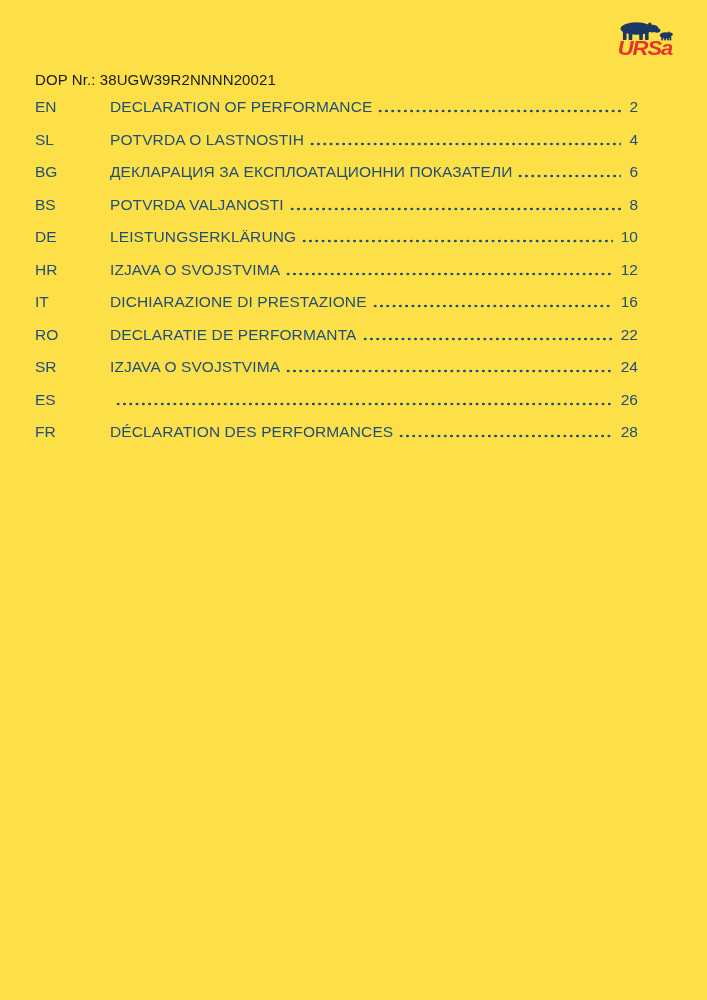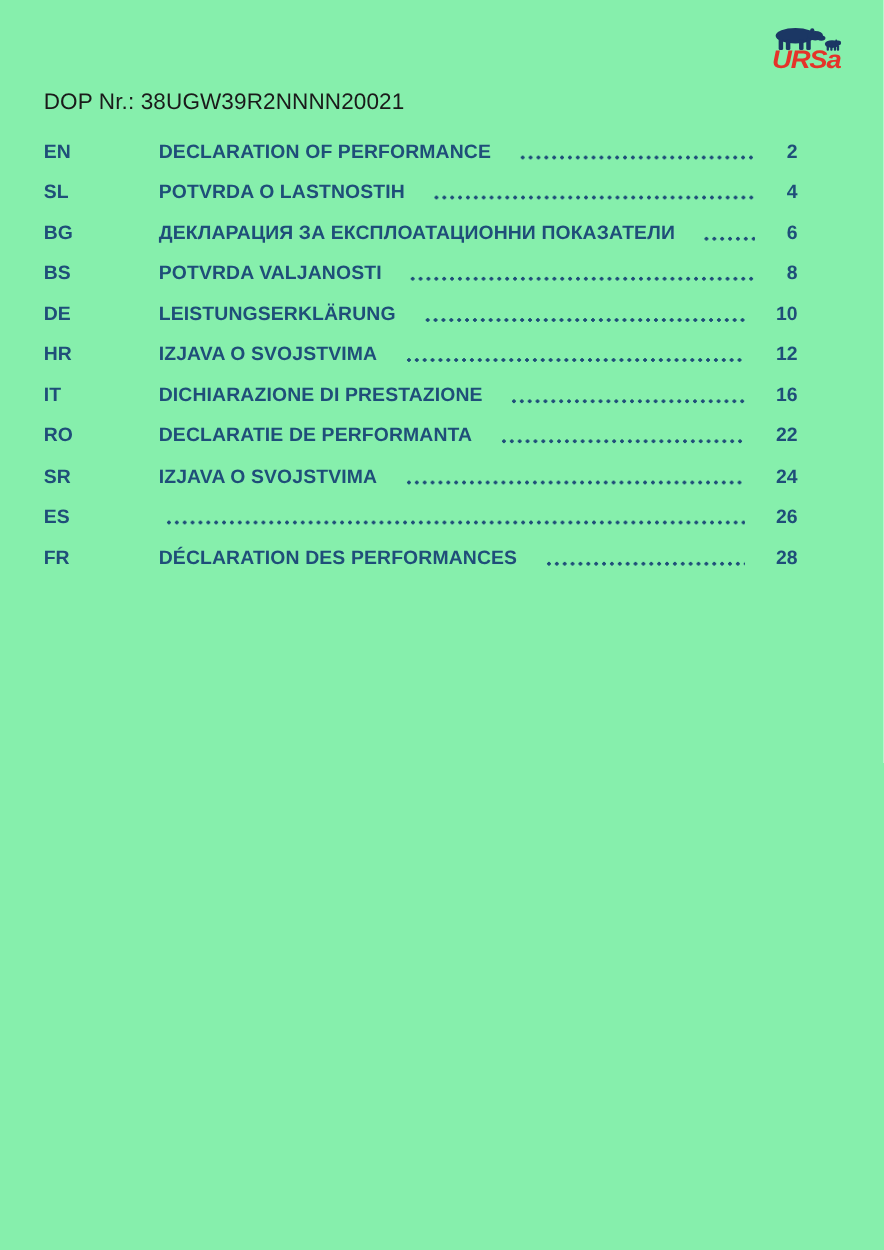--- a/index.html
+++ b/index.html
@@ -4,21 +4,21 @@
 <style>
   html, body {
     margin: 0;
     padding: 0;
     background: #ffffff;
   }
   .page {
     position: relative;
     width: 707px;
     height: 1000px;
-    background: #86efac;
+    background: #fde047;
     font-family: "Liberation Sans", sans-serif;
     overflow: hidden;
   }
   
   .logo {
     position: absolute;
     top: 18px;
     right: 27px;
     width: 70px;
     text-align: center;
@@ -38,40 +38,39 @@
     line-height: 18px;
     letter-spacing: -1px;
     transform: scaleY(0.92);
     transform-origin: top center;
   }
   
   .dop-number {
     position: absolute;
     top: 71px;
     left: 35px;
-    font-size: 18px;
+    font-size: 15px;
     color: #1a1a1a;
     letter-spacing: 0.1px;
   }
   
   .toc {
     position: absolute;
     top: 98px;
     left: 35px;
     width: 603px;
   }
   .toc-row {
     display: flex;
-    align-items: flex-end;
+    align-items: flex-start;
     height: 32.5px;
     color: #1F4E79;
-    font-weight: bold;
+    font-weight: normal;
     font-size: 15.5px;
     cursor: pointer;
-    gap: 17px;
   }
   .toc-code {
     flex: none;
     width: 75px;
   }
   .toc-title {
     flex: none;
     white-space: nowrap;
     letter-spacing: 0.1px;
   }

